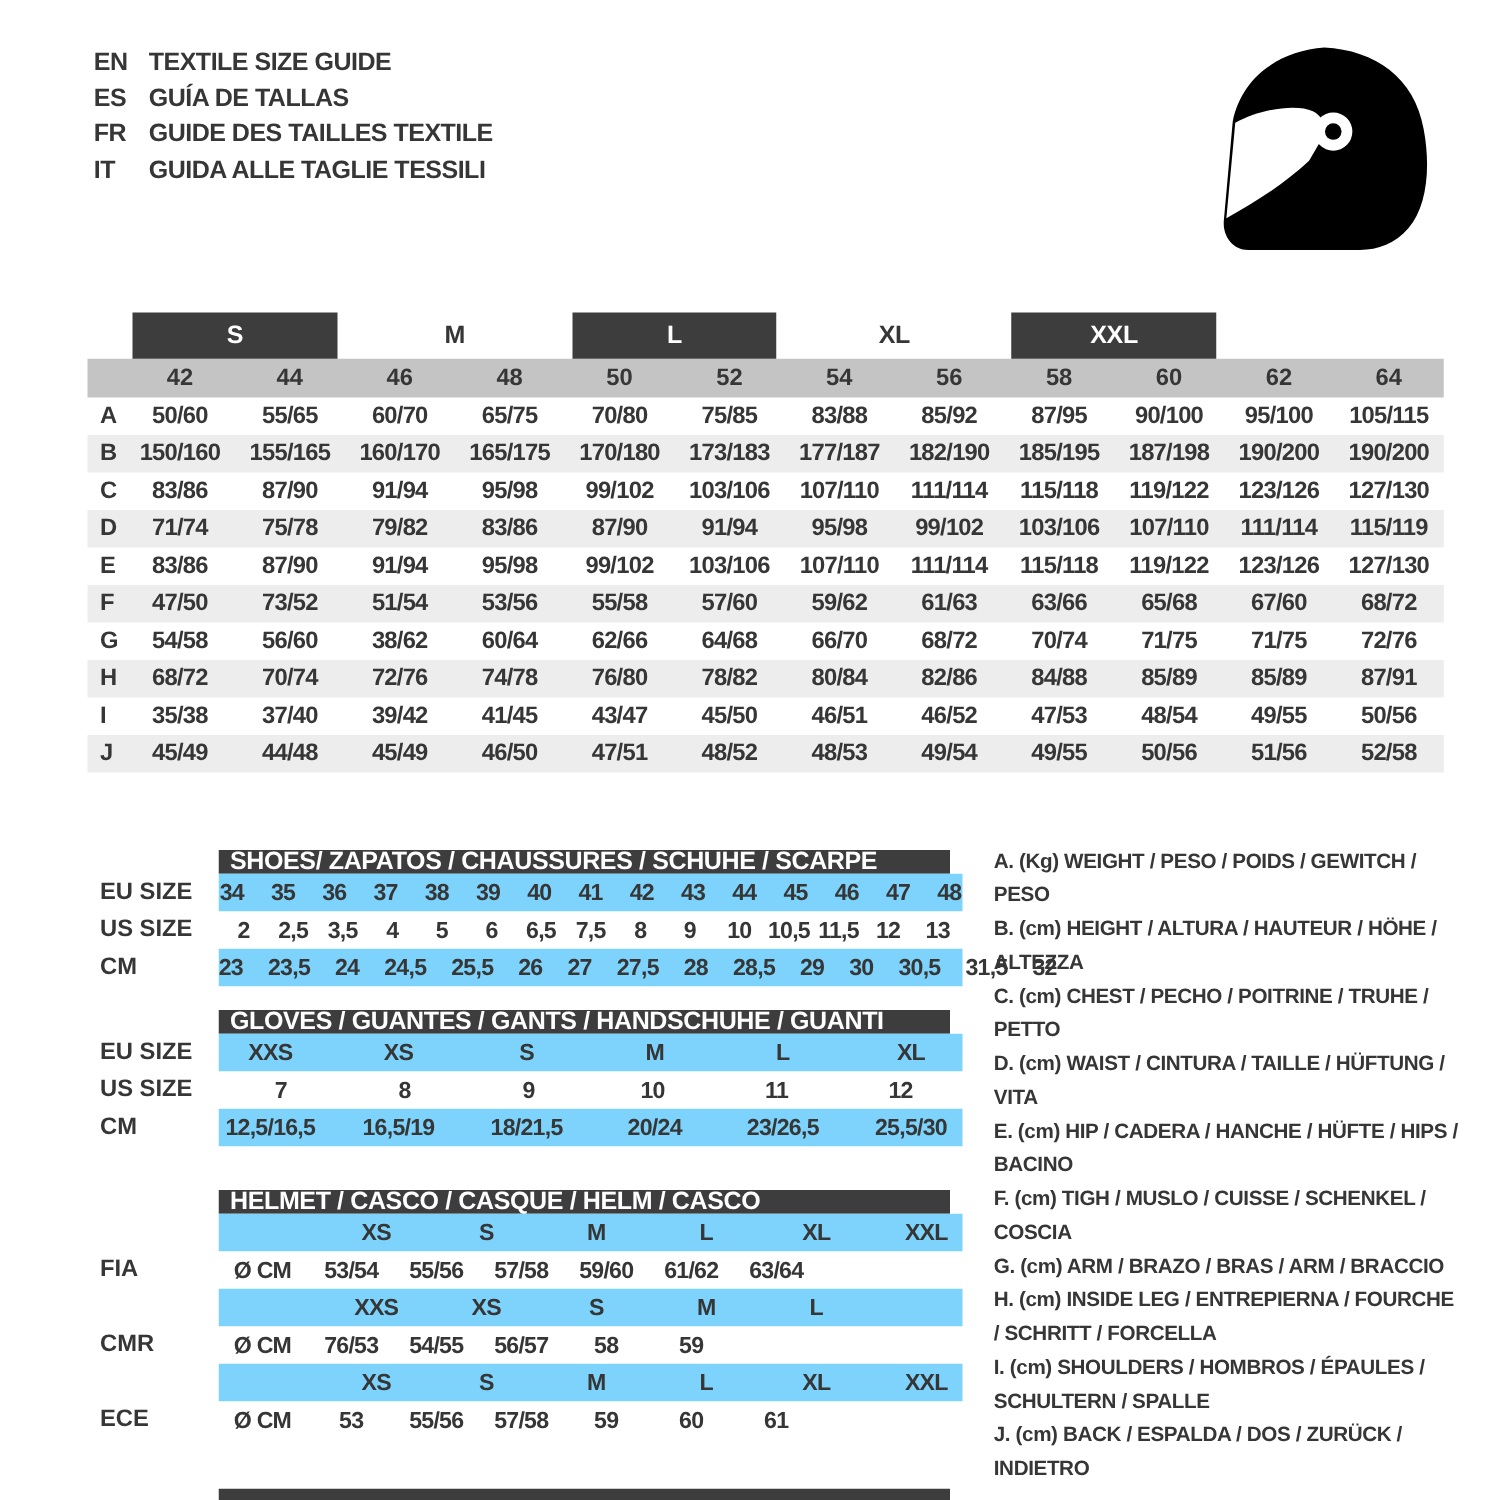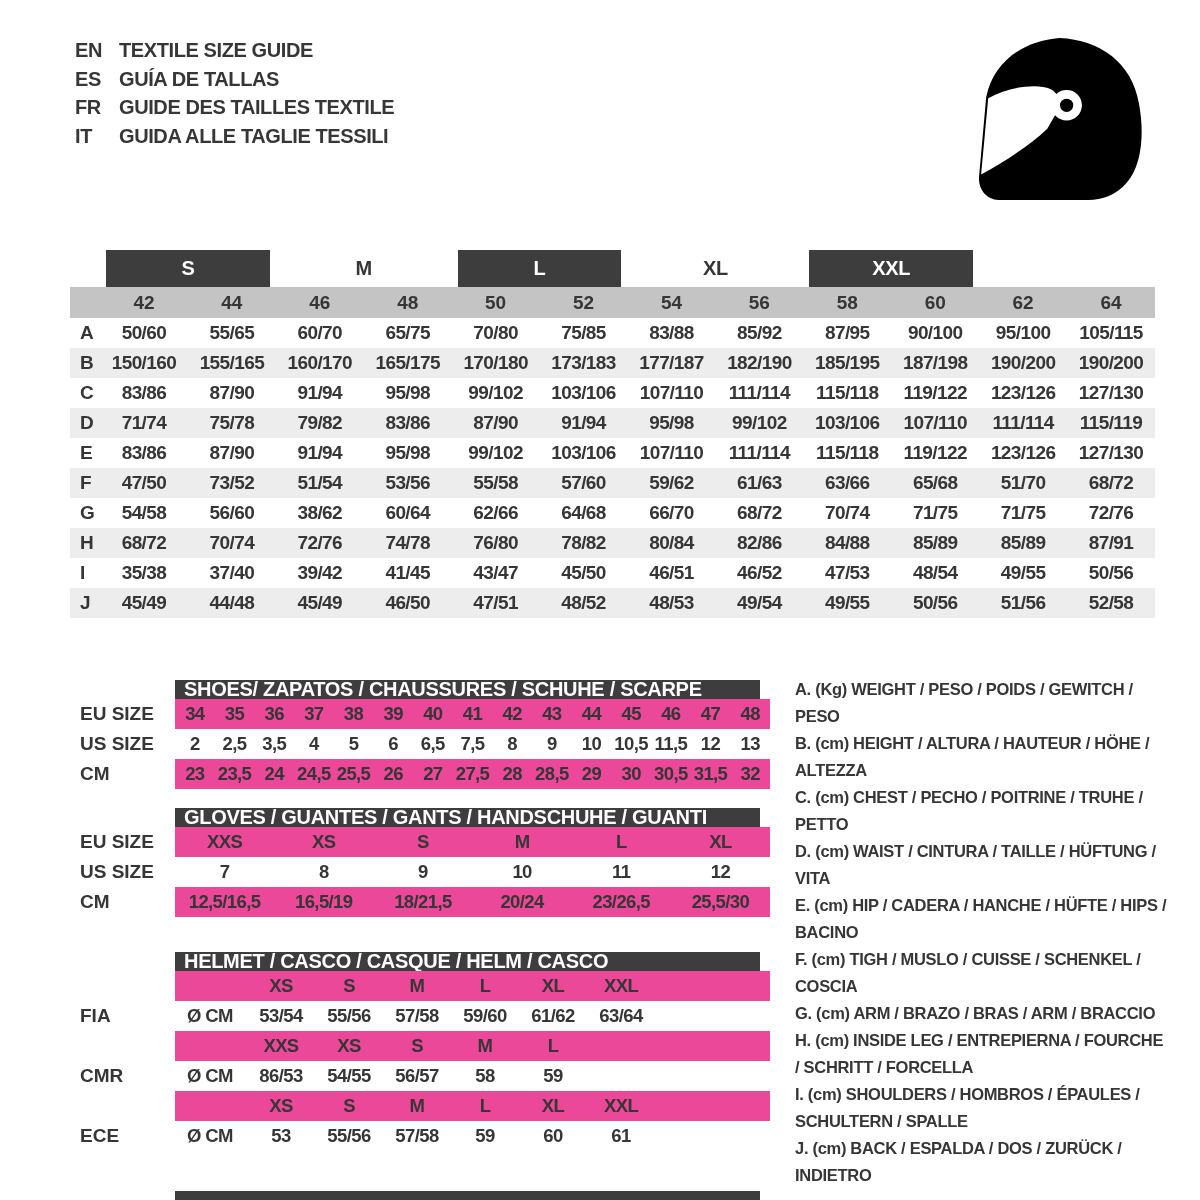--- a/index.html
+++ b/index.html
@@ -37,21 +37,21 @@
   .sec-shoes  { top:680px; }
   .sec-gloves { top:808px; }
   .sec-helmet { top:952px; }
   .sec-header { margin-left:105px; width:585px; height:19px; background:#3d3d3d; color:#fff;
                 display:flex; align-items:center; padding-left:9px; box-sizing:border-box;
                 font-size:20px; letter-spacing:-0.3px; }
   .sec-row { display:flex; height:30px; }
   .sec-label { width:105px; flex:0 0 105px; display:flex; align-items:center; padding-left:10px;
                box-sizing:border-box; font-size:19px; }
   .sec-data { width:595px; flex:0 0 595px; display:grid; }
-  .sec-data.stripe { background:#ec4899; }
+  .sec-data.stripe { background:#7dd3fc;gap:20px; }
   .shoes-cols  { grid-template-columns:repeat(15,1fr); }
   .gloves-cols { grid-template-columns:repeat(6,1fr); }
   .helmet-cols { grid-template-columns:72px repeat(6,68px) 1fr; }
   .sec-cell { display:flex; align-items:center; justify-content:center; font-size:18.5px; letter-spacing:-0.6px; }
   .unit-cell { justify-content:flex-start; padding-left:12px; }
 
   
   .legend { left:795px; top:676px; width:372px; }
   .legend-item { font-size:16.5px; line-height:27px; letter-spacing:-0.3px; }
 
@@ -195,21 +195,21 @@
         <div class="mt-cell">47/50</div>
         <div class="mt-cell">73/52</div>
         <div class="mt-cell">51/54</div>
         <div class="mt-cell">53/56</div>
         <div class="mt-cell">55/58</div>
         <div class="mt-cell">57/60</div>
         <div class="mt-cell">59/62</div>
         <div class="mt-cell">61/63</div>
         <div class="mt-cell">63/66</div>
         <div class="mt-cell">65/68</div>
-        <div class="mt-cell">51/70</div>
+        <div class="mt-cell">67/60</div>
         <div class="mt-cell">68/72</div>
       </div>
       <div class="mt-grid mt-row">
         <div class="mt-label">G</div>
         <div class="mt-cell">54/58</div>
         <div class="mt-cell">56/60</div>
         <div class="mt-cell">38/62</div>
         <div class="mt-cell">60/64</div>
         <div class="mt-cell">62/66</div>
         <div class="mt-cell">64/68</div>
@@ -408,21 +408,21 @@
           <div class="sec-cell">XS</div>
           <div class="sec-cell">S</div>
           <div class="sec-cell">M</div>
           <div class="sec-cell">L</div>
         </div>
       </div>
       <div class="sec-row">
         <div class="sec-label">CMR</div>
         <div class="sec-data helmet-cols">
           <div class="sec-cell unit-cell">Ø CM</div>
-          <div class="sec-cell">86/53</div>
+          <div class="sec-cell">76/53</div>
           <div class="sec-cell">54/55</div>
           <div class="sec-cell">56/57</div>
           <div class="sec-cell">58</div>
           <div class="sec-cell">59</div>
         </div>
       </div>
       <div class="sec-row">
         <div class="sec-label"></div>
         <div class="sec-data helmet-cols stripe">
           <div class="sec-cell unit-cell"></div>

